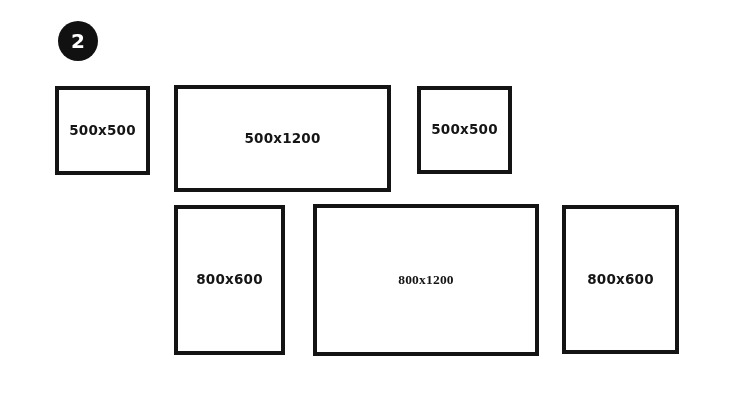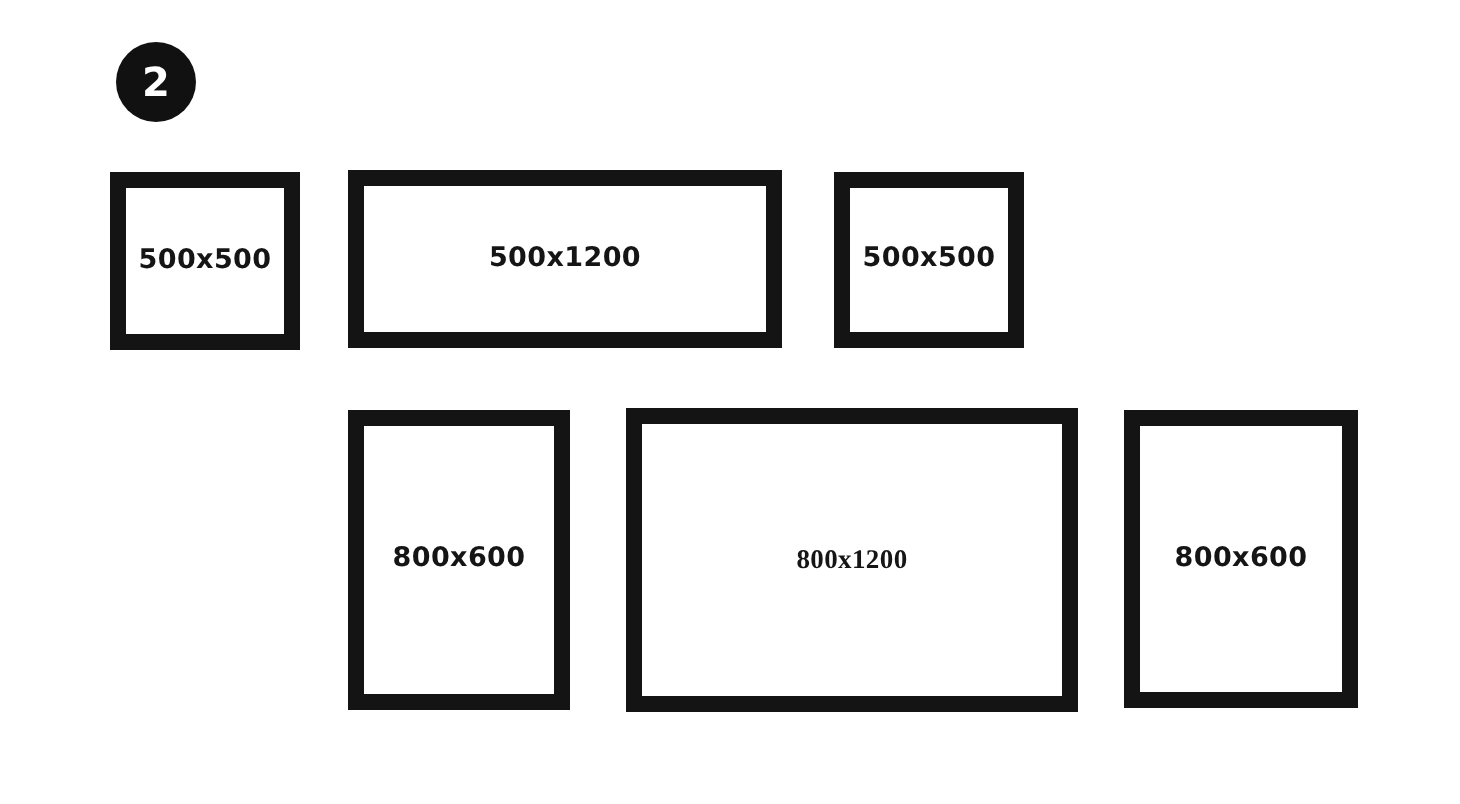--- a/index.html
+++ b/index.html
@@ -34,21 +34,21 @@
     justify-content: center;
     font-size: 20px;
     font-weight: bold;
     line-height: 1;
     letter-spacing: 0px;
     user-select: none;
   }
   .placeholder-box {
     position: absolute;
     box-sizing: border-box;
-    border: 8px solid #ef4444;
+    border: 4px solid #ef4444;
     background: #ffffff;
     display: flex;
     align-items: center;
     justify-content: center;
   }
   .placeholder-label {
     font-size: 13.5px;
     font-weight: bold;
     color: #151515;
     letter-spacing: 0.2px;
@@ -62,21 +62,21 @@
 <div id="canvas" style="width: 730px; height: 402px; background: rgb(255, 255, 255);">
 
   <div class="step-badge" style="background: rgb(17, 17, 17); color: rgb(255, 255, 255); width: 40px; height: 40px;">
     <span>2</span>
   </div>
 
   <div class="placeholder-box" style="left: 55px; top: 86px; width: 95px; height: 89px; border-color: rgb(20, 20, 20); background: rgb(255, 255, 255);">
     <span class="placeholder-label">500x500</span>
   </div>
 
-  <div class="placeholder-box" style="left: 174px; top: 85px; width: 217px; height: 89px; border-color: rgb(20, 20, 20); background: rgb(255, 255, 255);">
+  <div class="placeholder-box" style="left: 174px; top: 85px; width: 217px; height: 107px; border-color: rgb(20, 20, 20); background: rgb(255, 255, 255);">
     <span class="placeholder-label">500x1200</span>
   </div>
 
   <div class="placeholder-box" style="left: 417px; top: 86px; width: 95px; height: 88px; border-color: rgb(20, 20, 20); background: rgb(255, 255, 255);">
     <span class="placeholder-label">500x500</span>
   </div>
 
   <div class="placeholder-box" style="left: 174px; top: 205px; width: 111px; height: 150px; border-color: rgb(20, 20, 20); background: rgb(255, 255, 255);">
     <span class="placeholder-label">800x600</span>
   </div>

